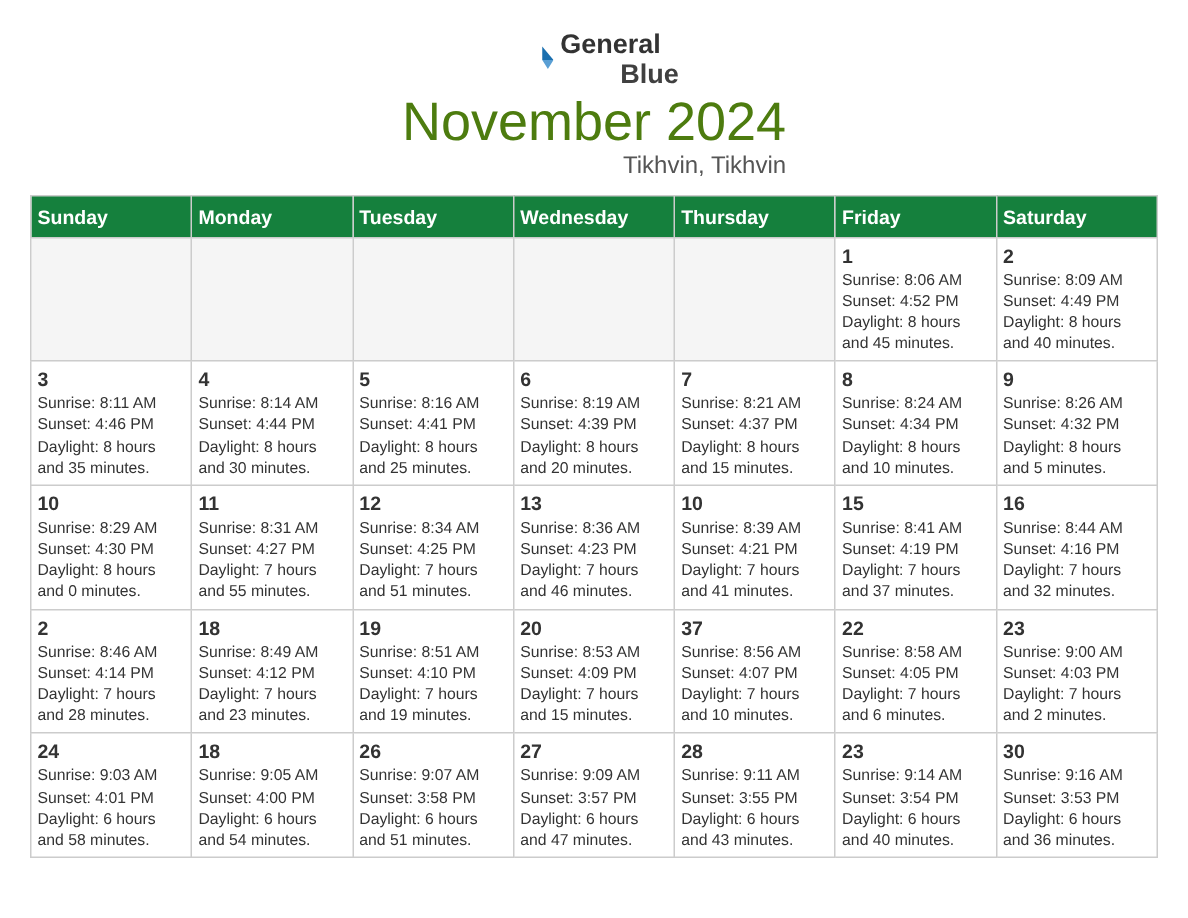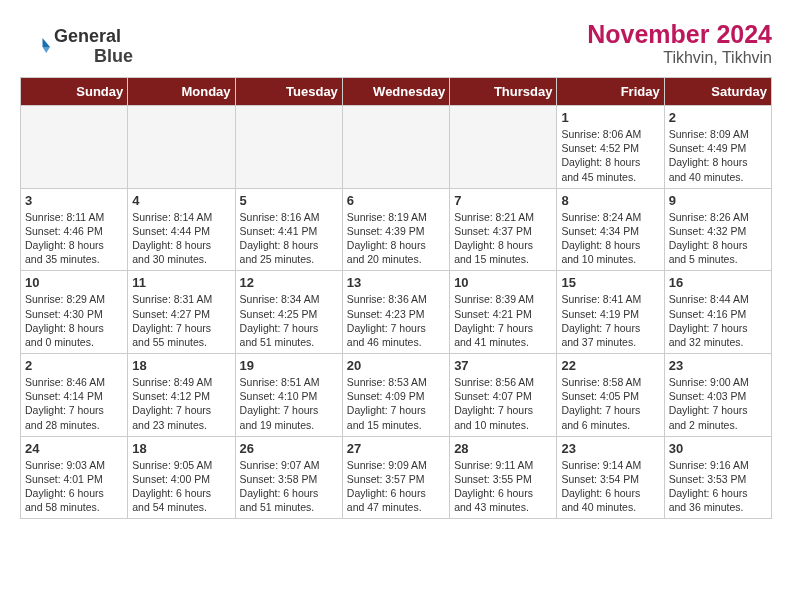--- a/index.html
+++ b/index.html
@@ -6,22 +6,23 @@
     body {
       font-family: Arial, sans-serif;
       background: #fff;
       width: 792px;
       min-height: 612px;
       padding: 20px;
     }
     .header {
       display: flex;
       justify-content: space-between;
-      align-items: flex-end;
+      align-items: center;
       margin-bottom: 10px;
+      flex-direction: column;
     }
     .logo {
       display: flex;
       align-items: center;
     }
     .logo-text {
       font-size: 18px;
       font-weight: bold;
       line-height: 1.1;
     }
@@ -29,40 +30,40 @@
     .logo-blue { color: #404040; margin-left: 40px; }
     .logo-icon {
       width: 30px;
       height: 30px;
       margin-right: 4px;
     }
     .title-block {
       text-align: right;
     }
     .month-title {
-      font-size: 25px;
-      font-weight: bold;
-      color: #be185d;
+      font-size: 36px;
+      font-weight: normal;
+      color: #4d7c0f;
     }
     .location {
       font-size: 16px;
       color: #555;
     }
     table {
       width: 100%;
       border-collapse: collapse;
       table-layout: fixed;
     }
     th {
-      background-color: #7f1d1d;
+      background-color: #15803d;
       color: #fff;
       font-size: 13px;
       font-weight: bold;
       padding: 6px 4px;
-      text-align: right;
+      text-align: left;
       border: 1px solid #ccc;
     }
     td {
       border: 1px solid #ccc;
       vertical-align: top;
       padding: 4px;
       font-size: 10.5px;
       color: #333;
       background: #fff;
       height: 80px;

